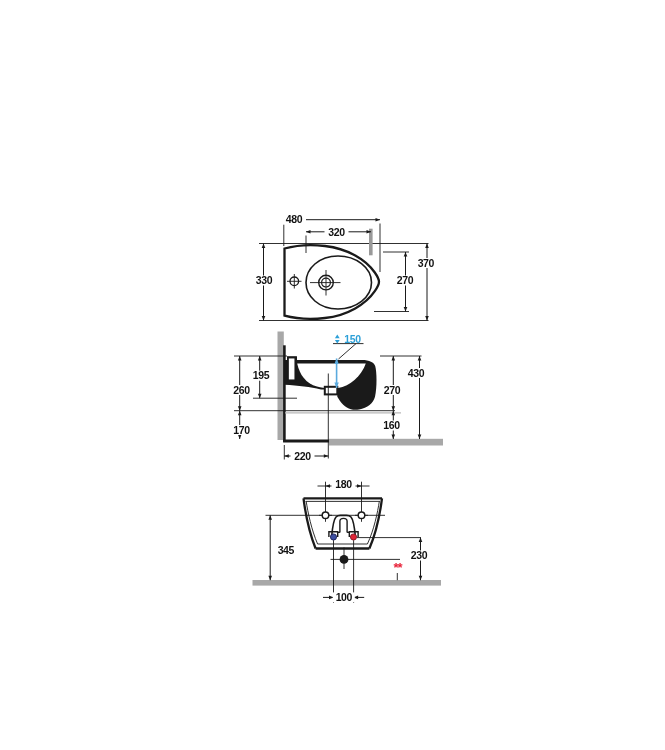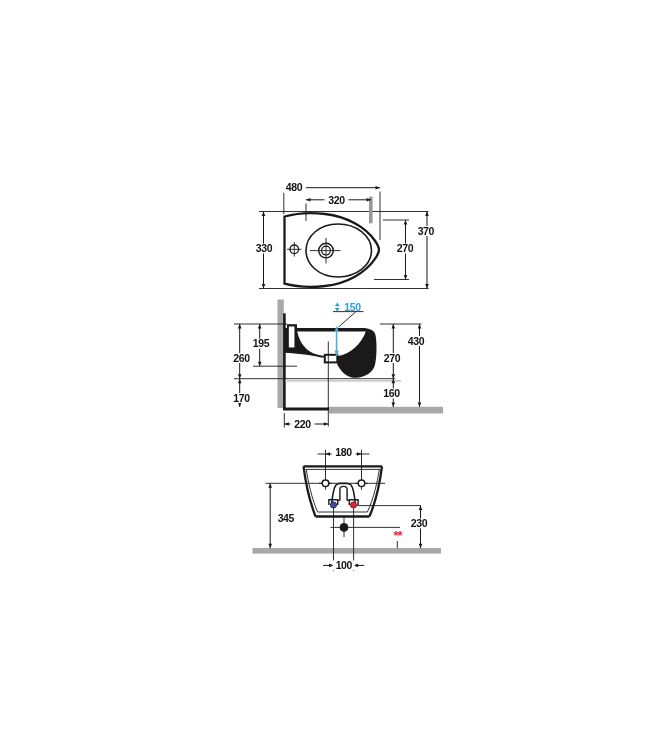--- a/index.html
+++ b/index.html
@@ -1,16 +1,16 @@
 <!DOCTYPE html>
 <html><head>
 <meta charset="utf-8">
 <style>
   html,body{margin:0;padding:0;background:#ffffff;}
-  .stage{position:relative;width:665px;height:636px;background:#fff;overflow:hidden;}
+  .stage{position:relative;width:665px;height:636px;background:#fff;overflow:hidden;margin-top:32px;}
   svg{display:block;}
   .xl{stroke:#1a1a1a;stroke-width:0.9;fill:none;}
   .ol{stroke:#1a1a1a;stroke-width:2.3;fill:none;}
   .ol2{stroke:#1a1a1a;stroke-width:1.6;fill:none;}
   .dl{stroke:#1a1a1a;stroke-width:1;fill:none;marker-start:url(#ar);marker-end:url(#ar);}
   .dls{stroke:#1a1a1a;stroke-width:1;fill:none;marker-start:url(#ar);}
   .dle{stroke:#1a1a1a;stroke-width:1;fill:none;marker-end:url(#ar);}
   .dlb{stroke:#5aaade;stroke-width:1.6;fill:none;marker-start:url(#arb);marker-end:url(#arb);}
   .halo{fill:#ffffff;}
   .dim{font-family:"Liberation Sans",sans-serif;font-size:10.5px;font-weight:bold;fill:#111;text-anchor:middle;letter-spacing:-0.4px;}

